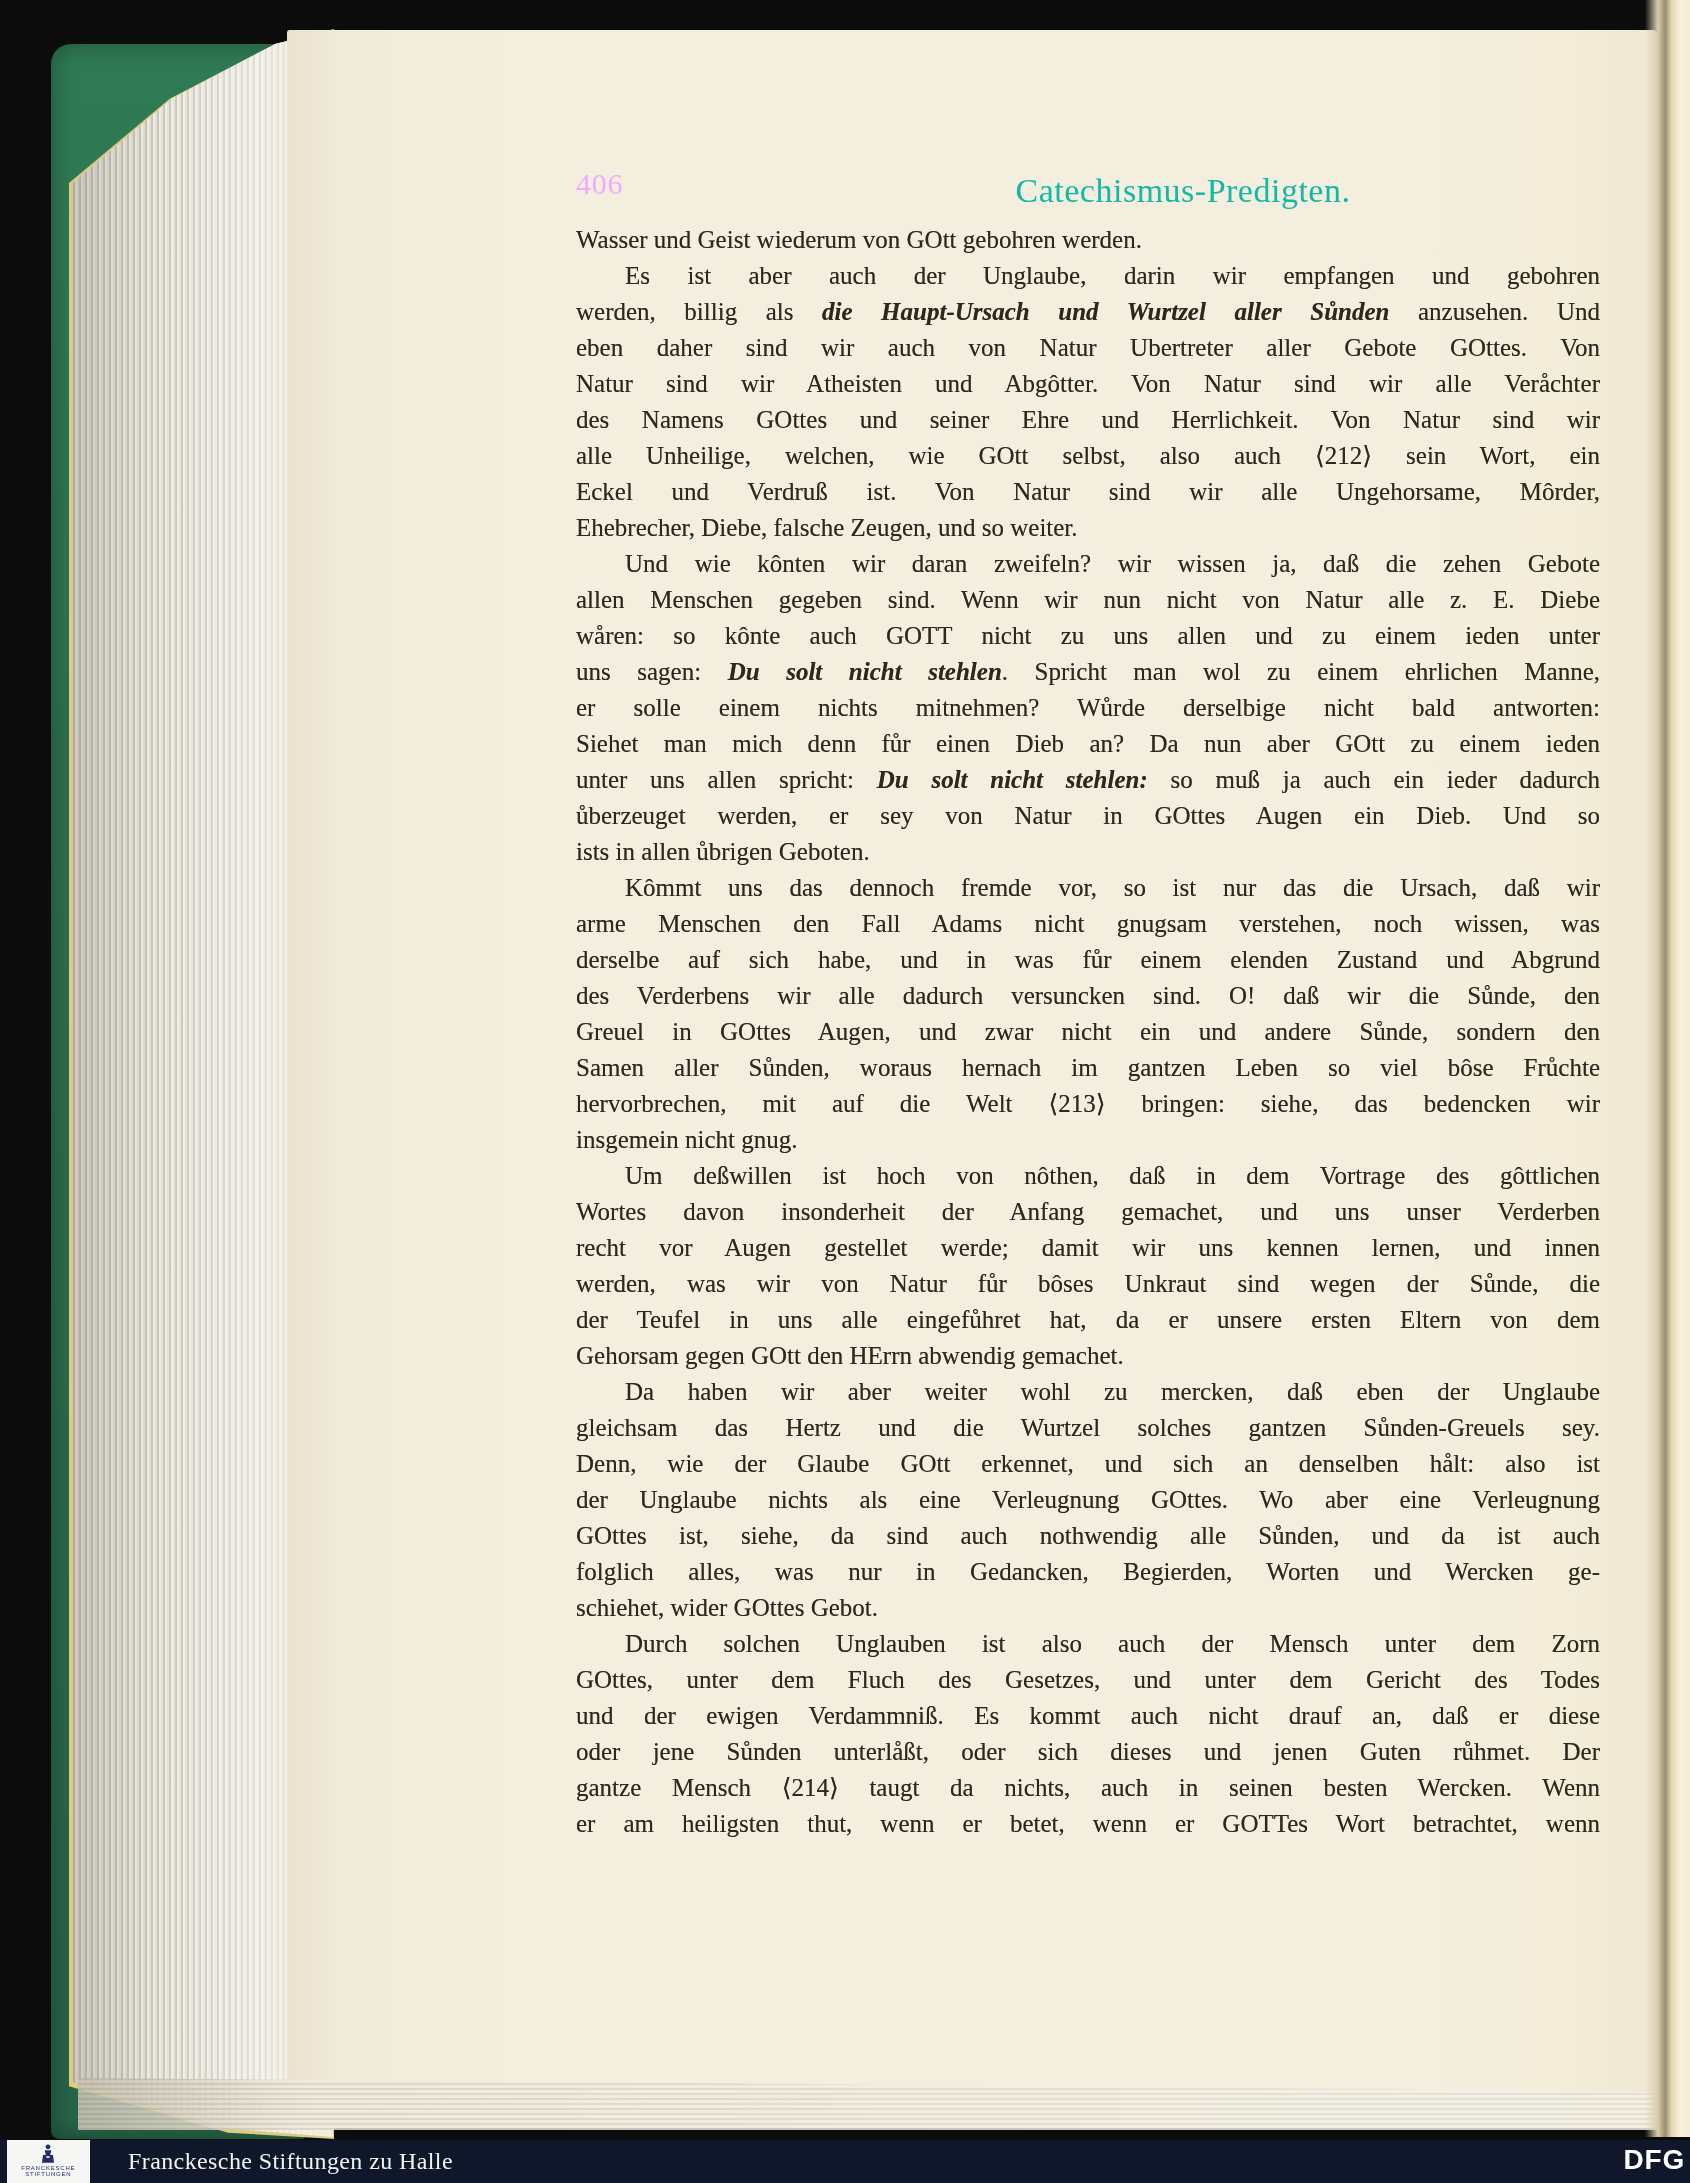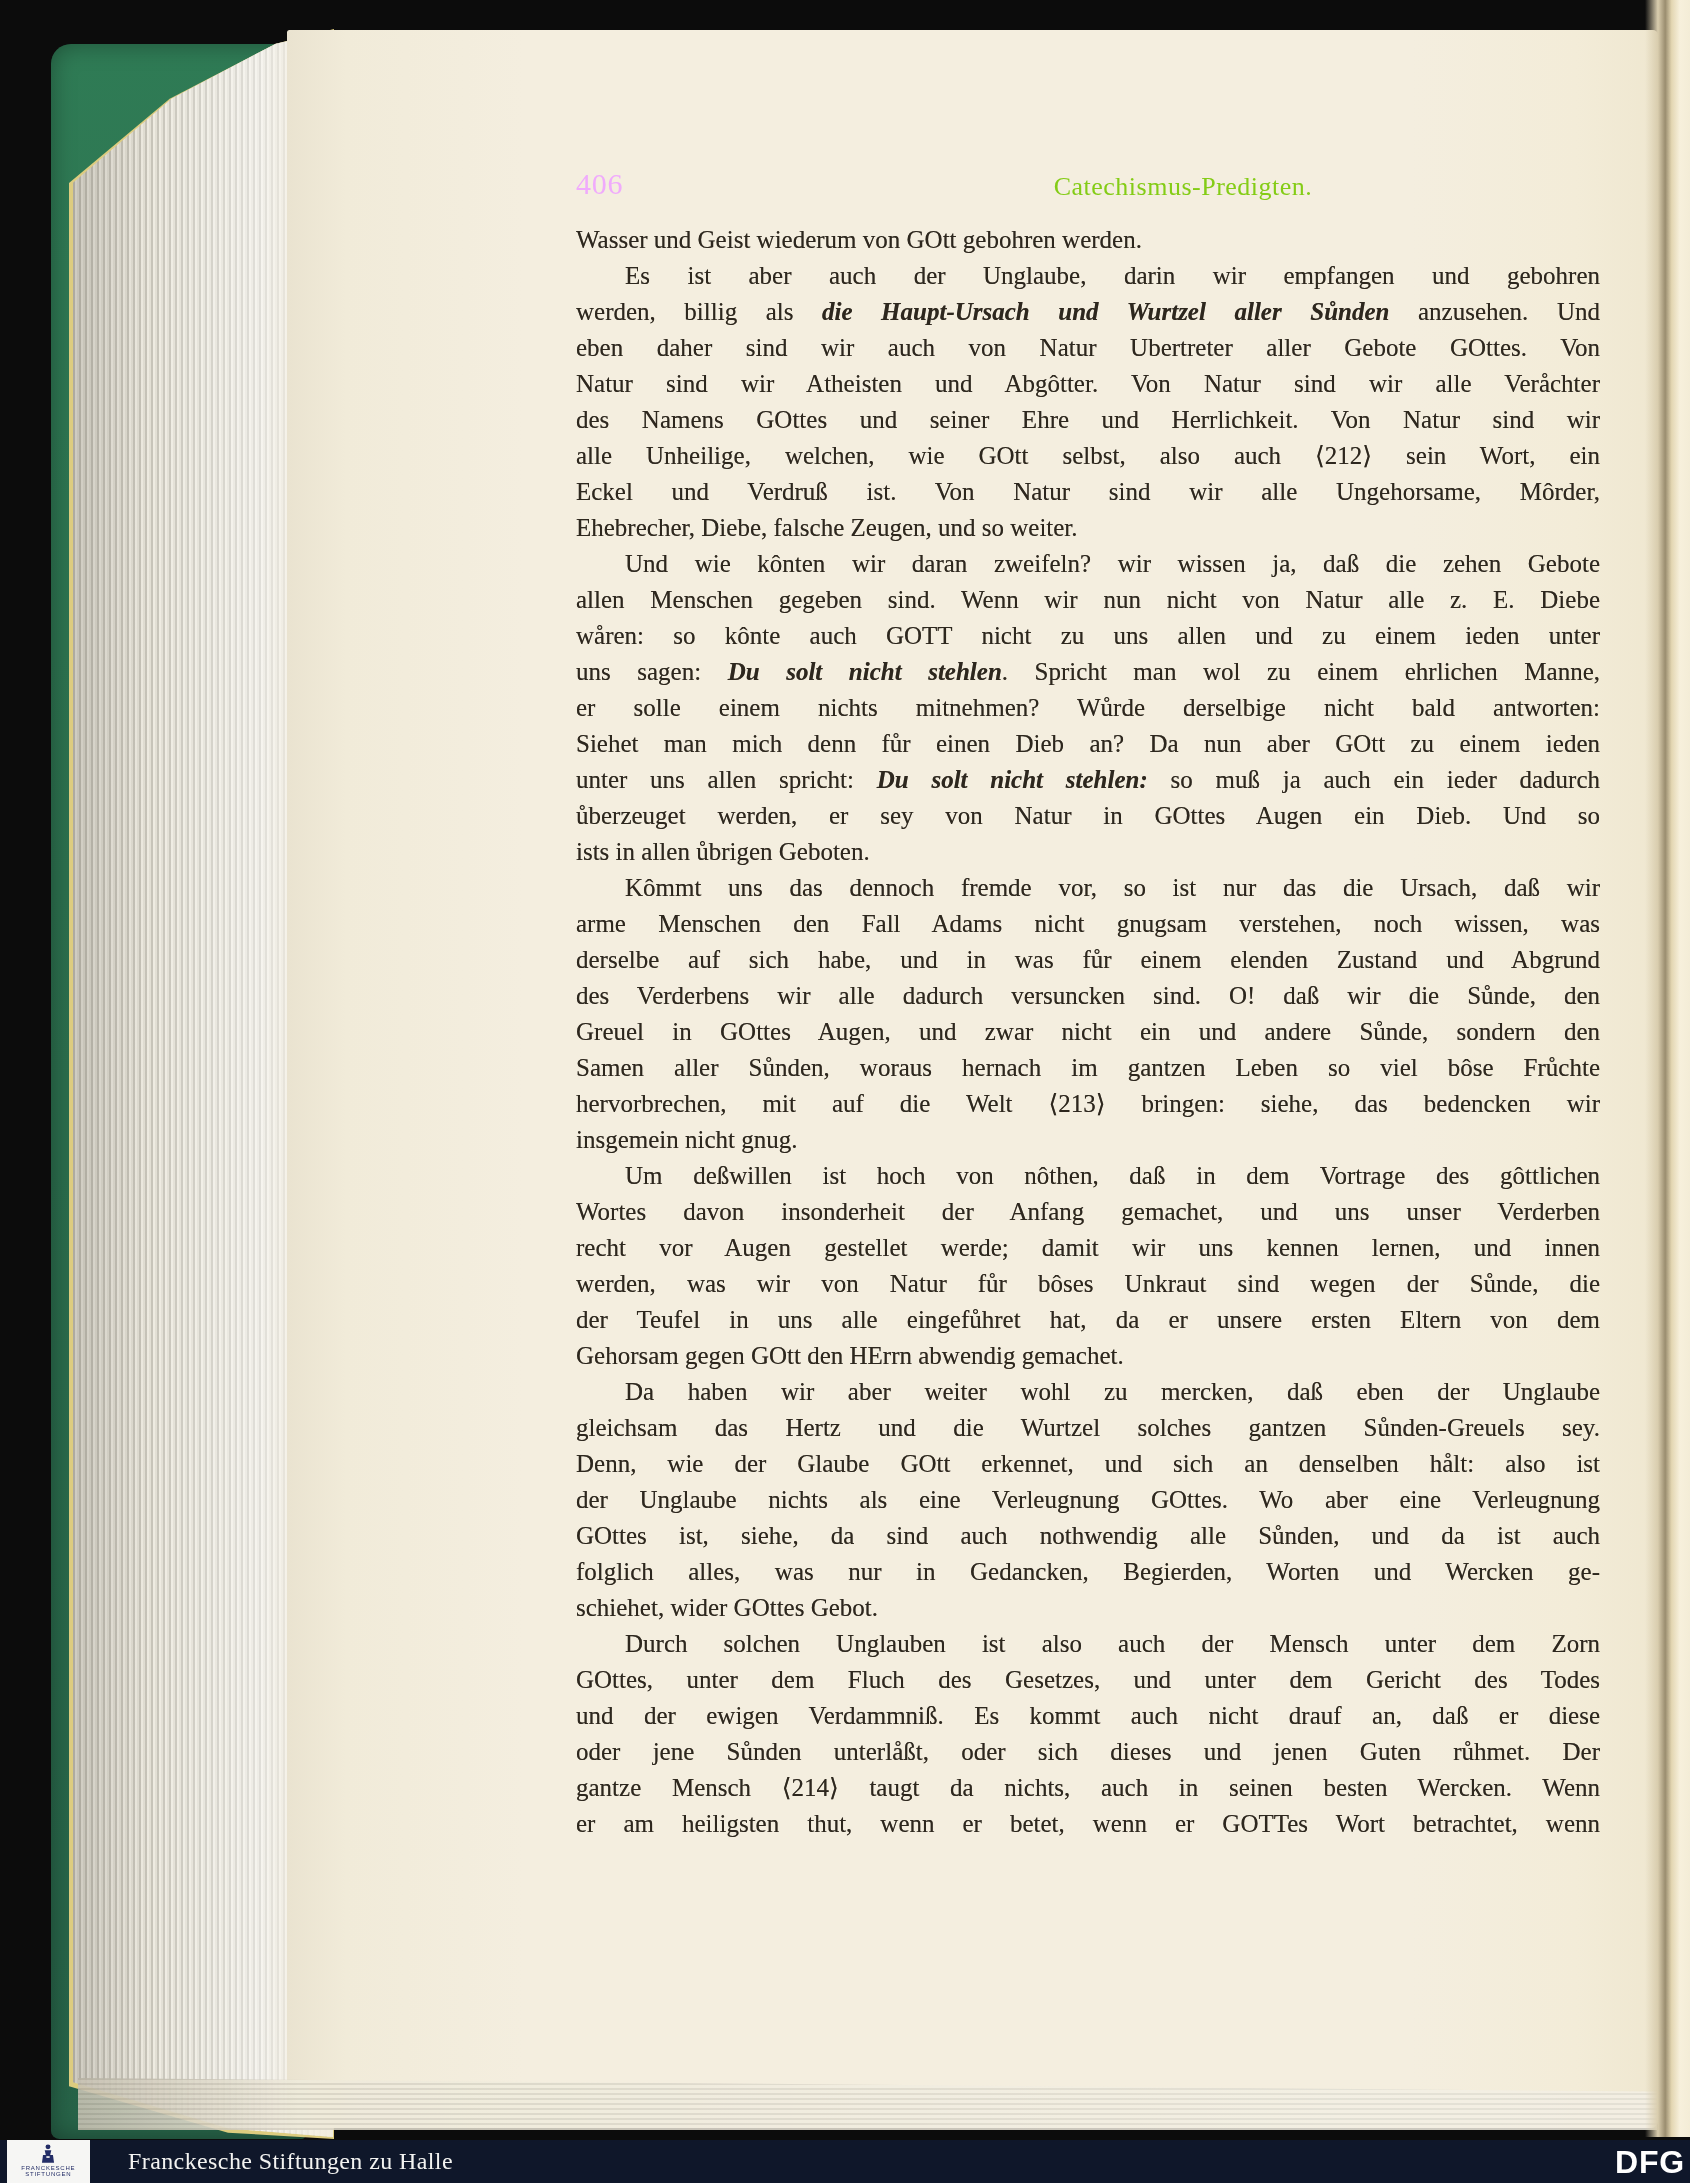--- a/index.html
+++ b/index.html
@@ -53,21 +53,21 @@
     background:linear-gradient(90deg,rgba(0,0,0,0) 0%,#d9cdae 28%,#9a8d6f 44%,#e3d6b2 58%,#f7f0dc 76%,#f3ecd6 100%);
   }
 
   
   .page-number{
     position:absolute;left:576px;top:167px;
     font-size:30px;color:#f0abfc;letter-spacing:0.8px;
   }
   .running-title{
     position:absolute;left:1183px;top:172px;transform:translateX(-50%);
-    font-size:26px;color:#84cc16;letter-spacing:0.5px;white-space:nowrap;
+    font-size:34px;color:#14b8a6;letter-spacing:0.5px;white-space:nowrap;
   }
 
   
   .text-block{
     position:absolute;left:576px;top:222px;width:1024px;
     font-size:25px;color:#2d271e;
     text-shadow:0 0 0.4px rgba(45,39,30,.55);
   }
   .tline{
     position:relative;
@@ -95,21 +95,21 @@
     font-size:6px;line-height:6.8px;color:#232d66;letter-spacing:0.8px;text-align:center;
   }
   .fs-label{
     position:absolute;left:128px;top:7.6px;
     font-family:"Liberation Serif","DejaVu Serif",serif;
     font-size:24px;color:#f3f3f1;letter-spacing:0.4px;
   }
   .dfg{
     position:absolute;right:5px;top:4.2px;
     font-family:"Liberation Sans","DejaVu Sans",sans-serif;
-    font-weight:bold;font-size:32px;color:#ffffff;letter-spacing:0.8px;
+    font-weight:bold;font-size:28px;color:#ffffff;letter-spacing:0.8px;
   }
 </style>
 </head>
 <body>
 
 <div class="stage">
 
   <div class="cover"></div>
   <div class="stack-gilt"></div>
   <div class="stack"></div>

